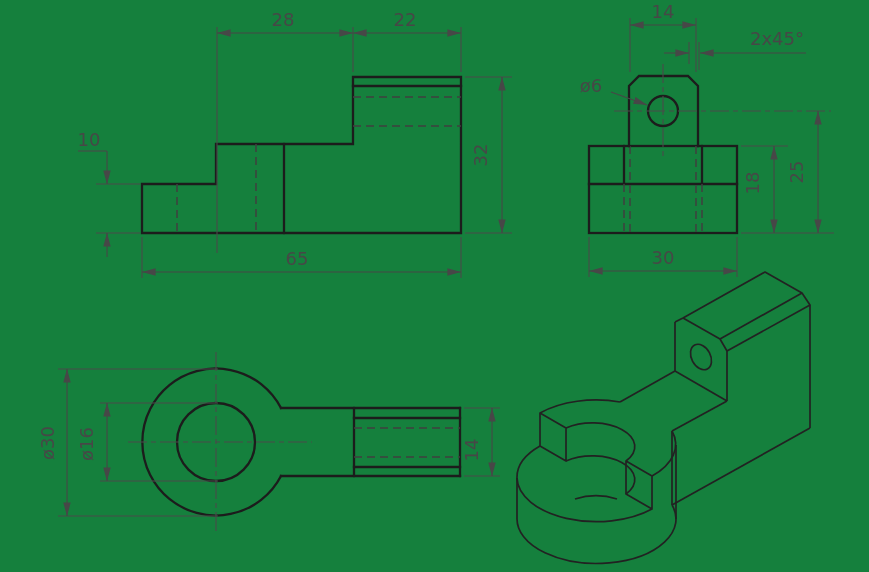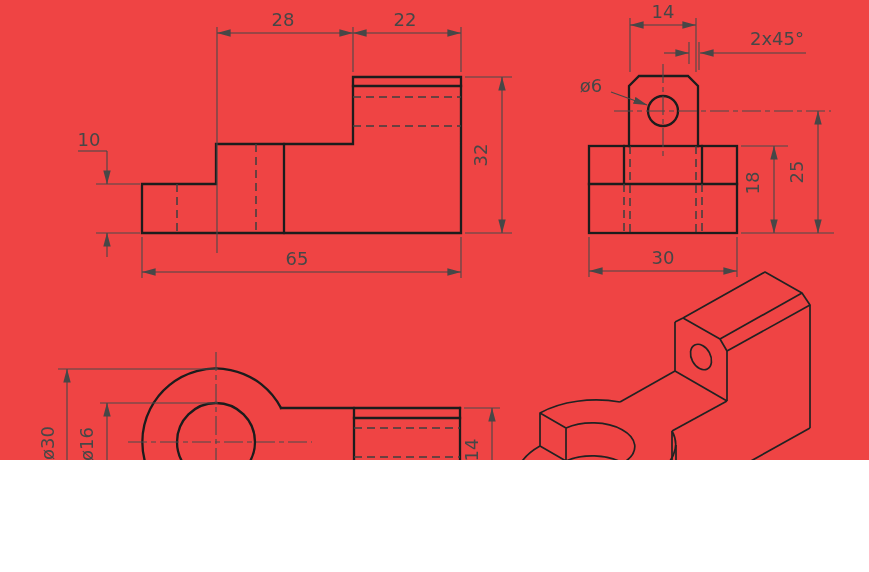--- a/index.html
+++ b/index.html
@@ -1,16 +1,16 @@
 <!DOCTYPE html>
 <html><head>
 <meta charset="utf-8">
 <style>
   html,body{margin:0;padding:0;background:#ffffff;}
-  .stage{position:relative;width:869px;height:460px;background:#ef4444;overflow:hidden;
+  .stage{position:relative;width:869px;height:572px;background:#15803d;overflow:hidden;
          font-family:"DejaVu Sans",sans-serif;}
   svg{display:block;}
   .ol{stroke:#1c1c1c;stroke-width:2.3;fill:none;stroke-linejoin:miter;stroke-linecap:square;}
   .hid{stroke:#3f3f3f;stroke-width:1.5;fill:none;stroke-dasharray:8 5;}
   .cl{stroke:#4a4a4a;stroke-width:1.1;fill:none;stroke-dasharray:19 4 5 4;}
   .thin{stroke:#4a4a4a;stroke-width:1.1;fill:none;}
   .dim{stroke:#474747;stroke-width:1.1;fill:none;marker-start:url(#ar);marker-end:url(#ar);}
   .dima{stroke:#474747;stroke-width:1.1;fill:none;marker-end:url(#ar);}
   .iso{stroke:#222222;stroke-width:1.7;fill:none;stroke-linejoin:round;}
   text{fill:#474747;font-size:18px;font-family:"DejaVu Sans",sans-serif;}

